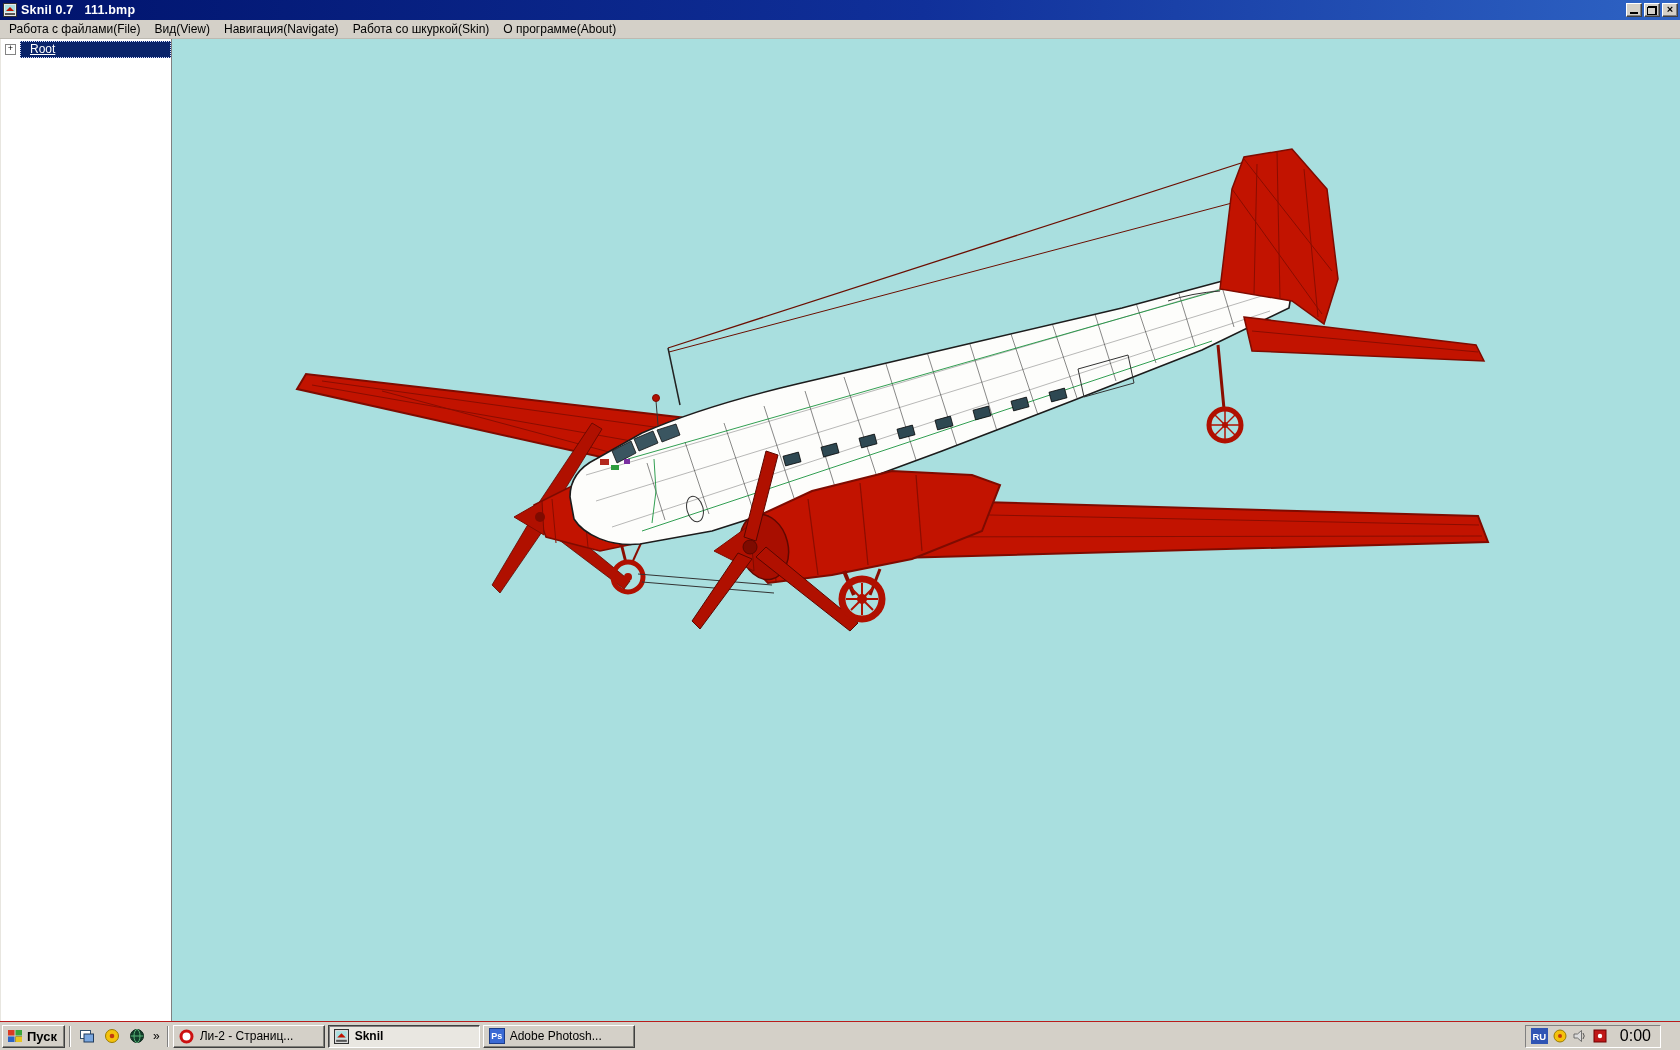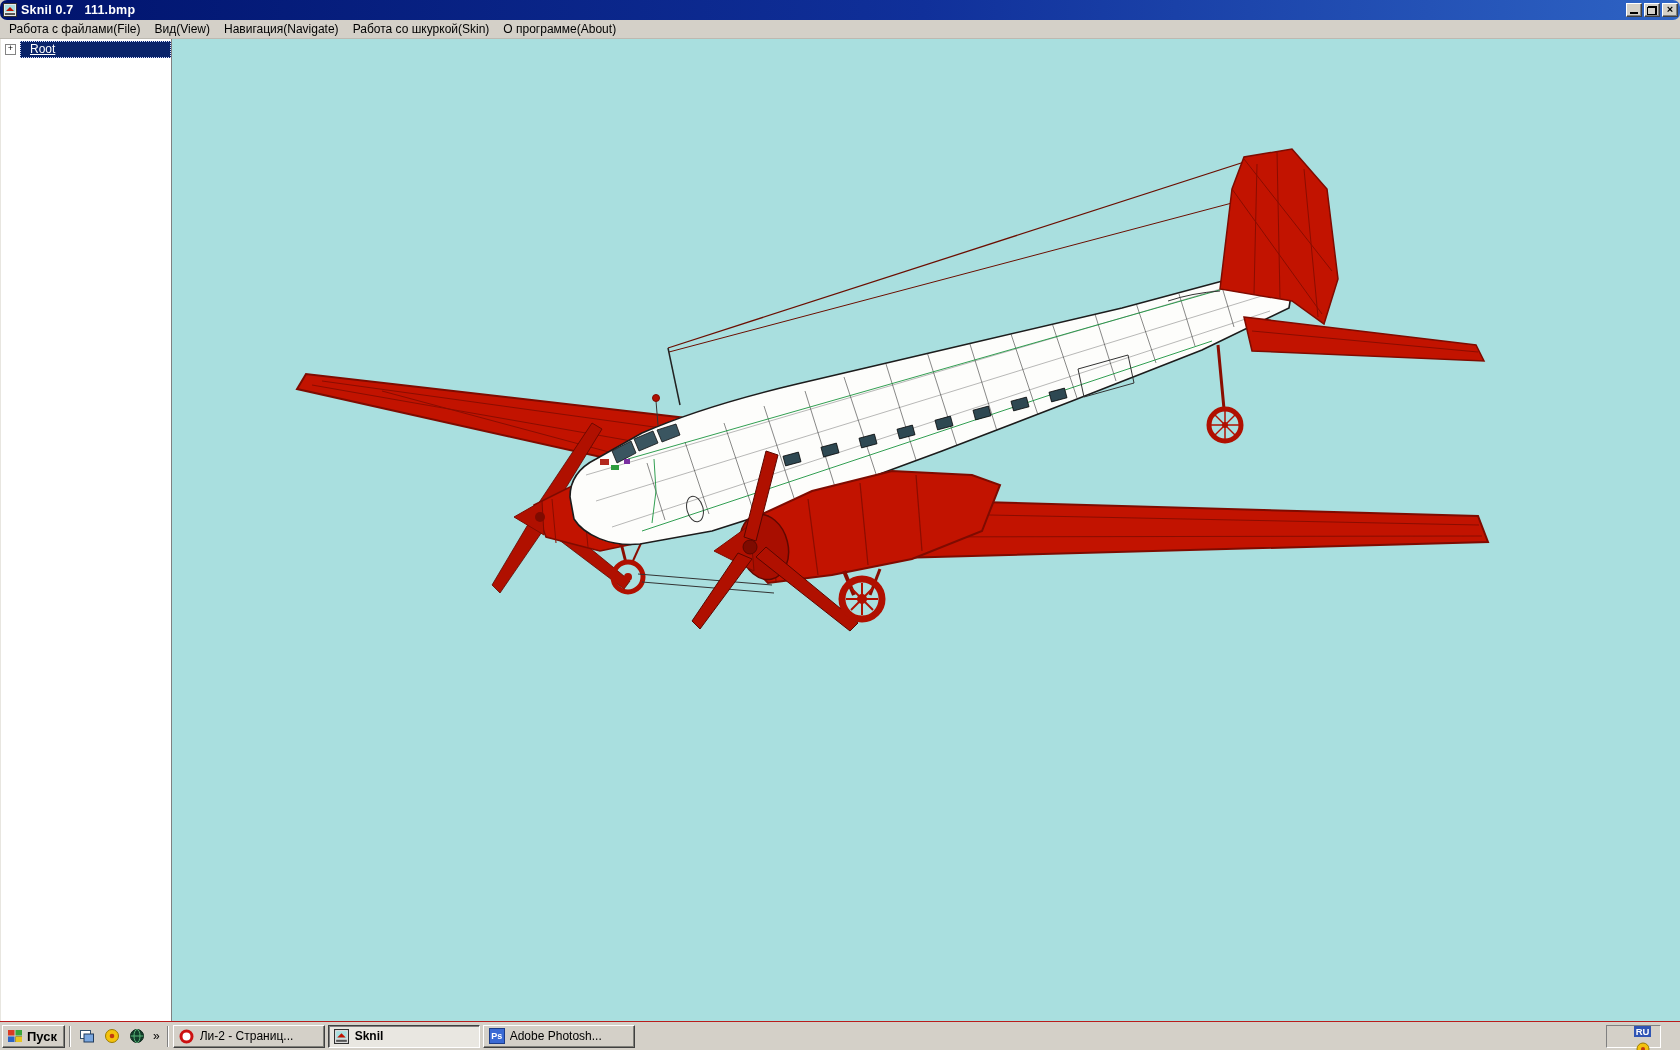--- a/index.html
+++ b/index.html
@@ -5,21 +5,21 @@
   * { margin:0; padding:0; box-sizing:border-box; }
   html,body { width:1680px; height:1050px; overflow:hidden; background:#000; }
   body { font-family:"Liberation Sans", sans-serif; font-size:12px; color:#000; }
 
   .screen { width:1680px; height:1050px; display:flex; flex-direction:column; background:#d4d0c8; }
 
   
   .titlebar {
     height:20px; flex:0 0 20px;
     background:linear-gradient(90deg,#00136c 0%, #10309a 55%, #2e63c4 100%);
-    display:flex; align-items:center; padding:0 2px 0 3px; gap:4px;border-radius:7px;
+    display:flex; align-items:center; padding:0 2px 0 3px; gap:4px;
   }
   .app-icon { width:14px; height:14px; flex:0 0 14px; }
   .title-text { color:#fff; font-weight:bold; font-size:12.5px; white-space:pre; flex:1;
                 overflow:hidden; text-overflow:ellipsis; letter-spacing:.2px; }
   .winbtns { display:flex; gap:2px; }
   .winbtn { width:16px; height:14px; background:#d4d0c8; border:1px solid;
             border-color:#fff #404040 #404040 #fff; box-shadow:inset -1px -1px 0 #808080;
             display:flex; align-items:flex-end; justify-content:center; padding:0; cursor:default; }
   .glyph-min { width:8px; height:2px; background:#000; margin:0 auto 2px; display:block; }
   .glyph-restore { position:relative; width:10px; height:9px; display:block; margin:0 auto 1px; }
@@ -62,21 +62,21 @@
             display:flex; align-items:center; justify-content:center; cursor:default; }
   .ql-overflow { font-size:12px; padding:0 3px; cursor:default; }
   .task-btn { width:152px; height:23px; display:flex; align-items:center; gap:5px; padding:0 5px;
               font-size:12px; font-family:"Liberation Sans",sans-serif; cursor:default; overflow:hidden; }
   .task-btn .task-label { white-space:nowrap; overflow:hidden; text-overflow:clip; }
   .task-btn.active .task-label { font-weight:bold; }
   .task-icon { width:16px; height:16px; flex:0 0 16px; display:flex; align-items:center; justify-content:center; }
   .ps-icon { width:16px; height:16px; flex:0 0 16px; background:#3a6ad4; color:#fff; border:1px solid #1c3c88;
              font-size:9px; font-weight:bold; display:flex; align-items:center; justify-content:center; }
   .tb-spacer { flex:1; }
-  .tray { height:23px; display:flex; align-items:flex-end; gap:4px; padding:0 9px 0 5px; background:#d4d0c8;flex-direction:column; }
+  .tray { height:23px; display:flex; align-items:center; gap:4px; padding:0 9px 0 5px; background:#d4d0c8; }
   .lang-ind { width:17px; height:16px; background:#2f54b4; color:#fff; font-size:9.5px; font-weight:bold;
               display:flex; align-items:center; justify-content:center; cursor:default; }
   .tray-ico { width:16px; height:16px; flex:0 0 16px; }
   .clock { font-size:16px; padding-left:8px; white-space:nowrap; }
 </style>
 </head>
 <body>
 
 <div class="screen">
 

